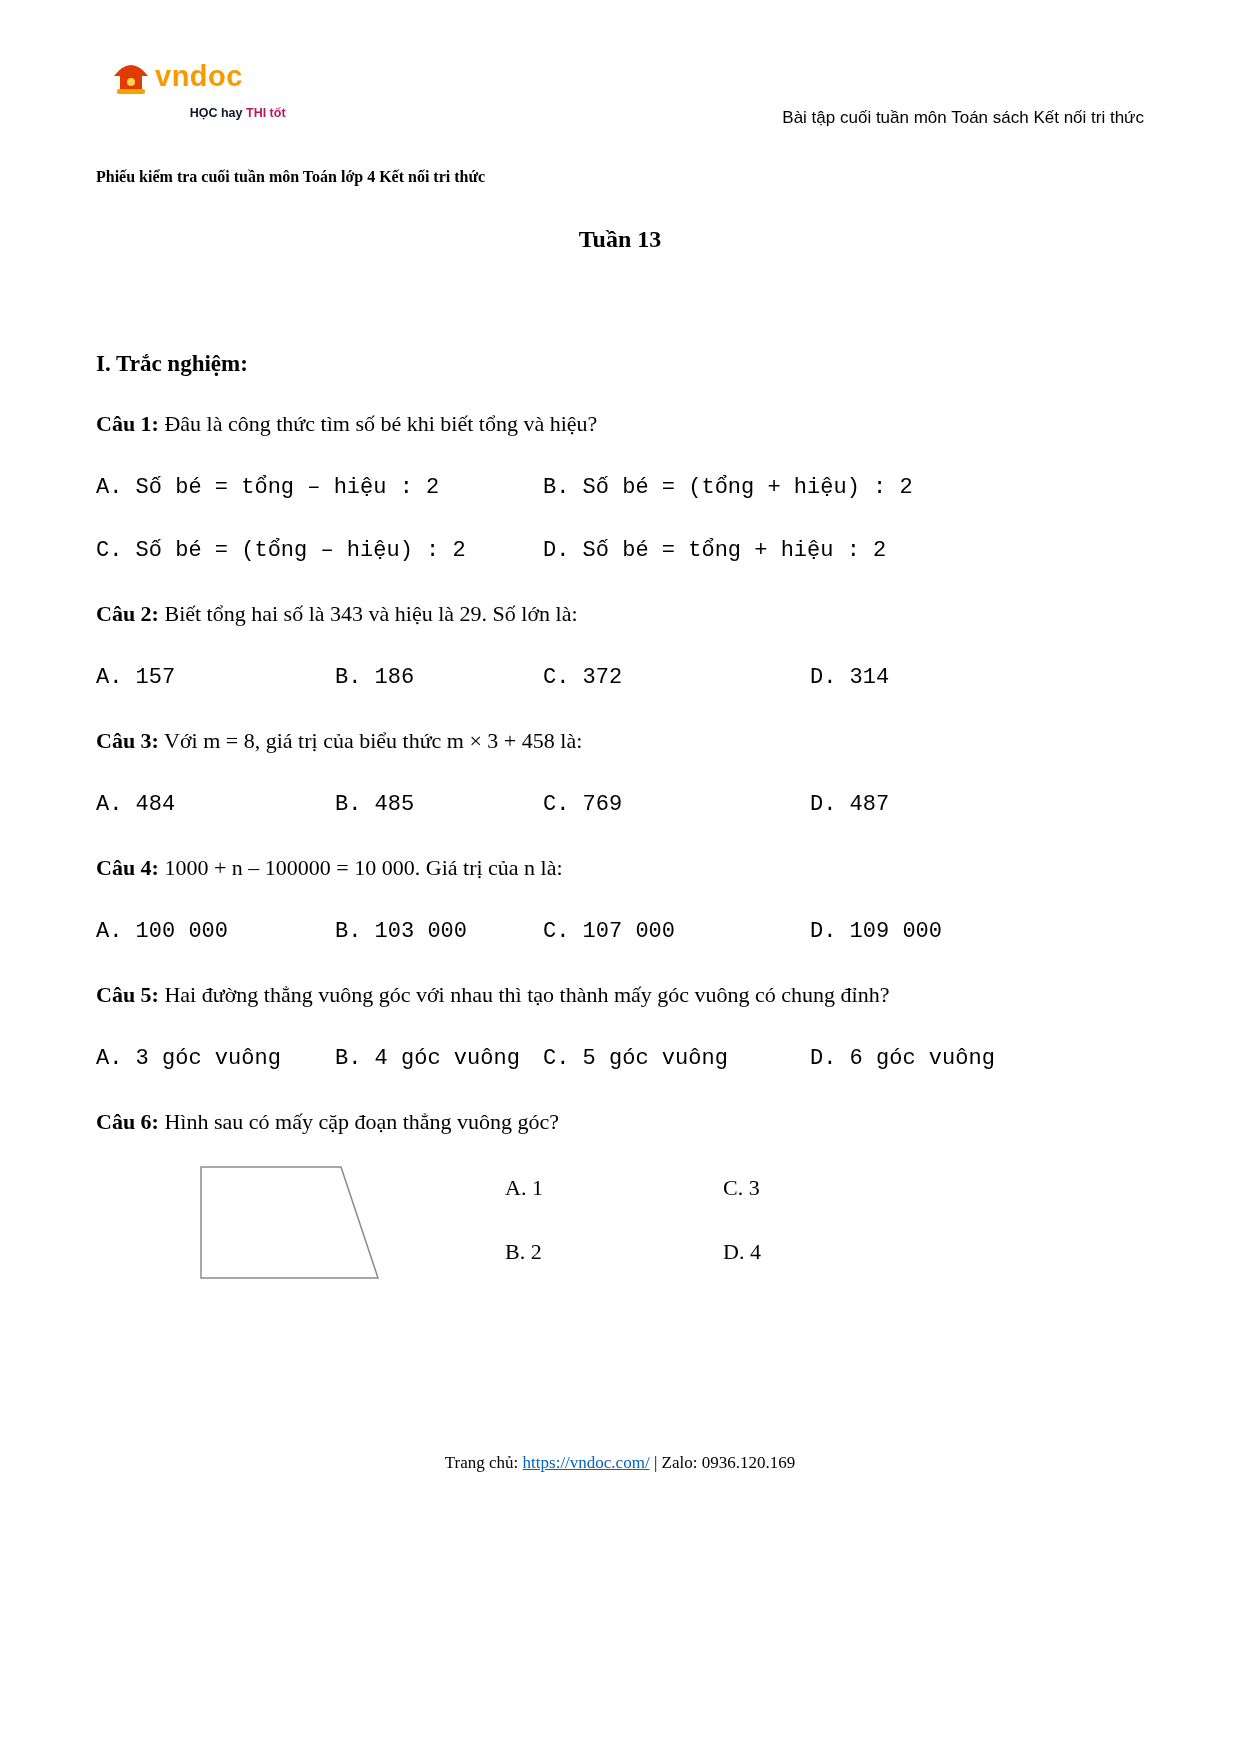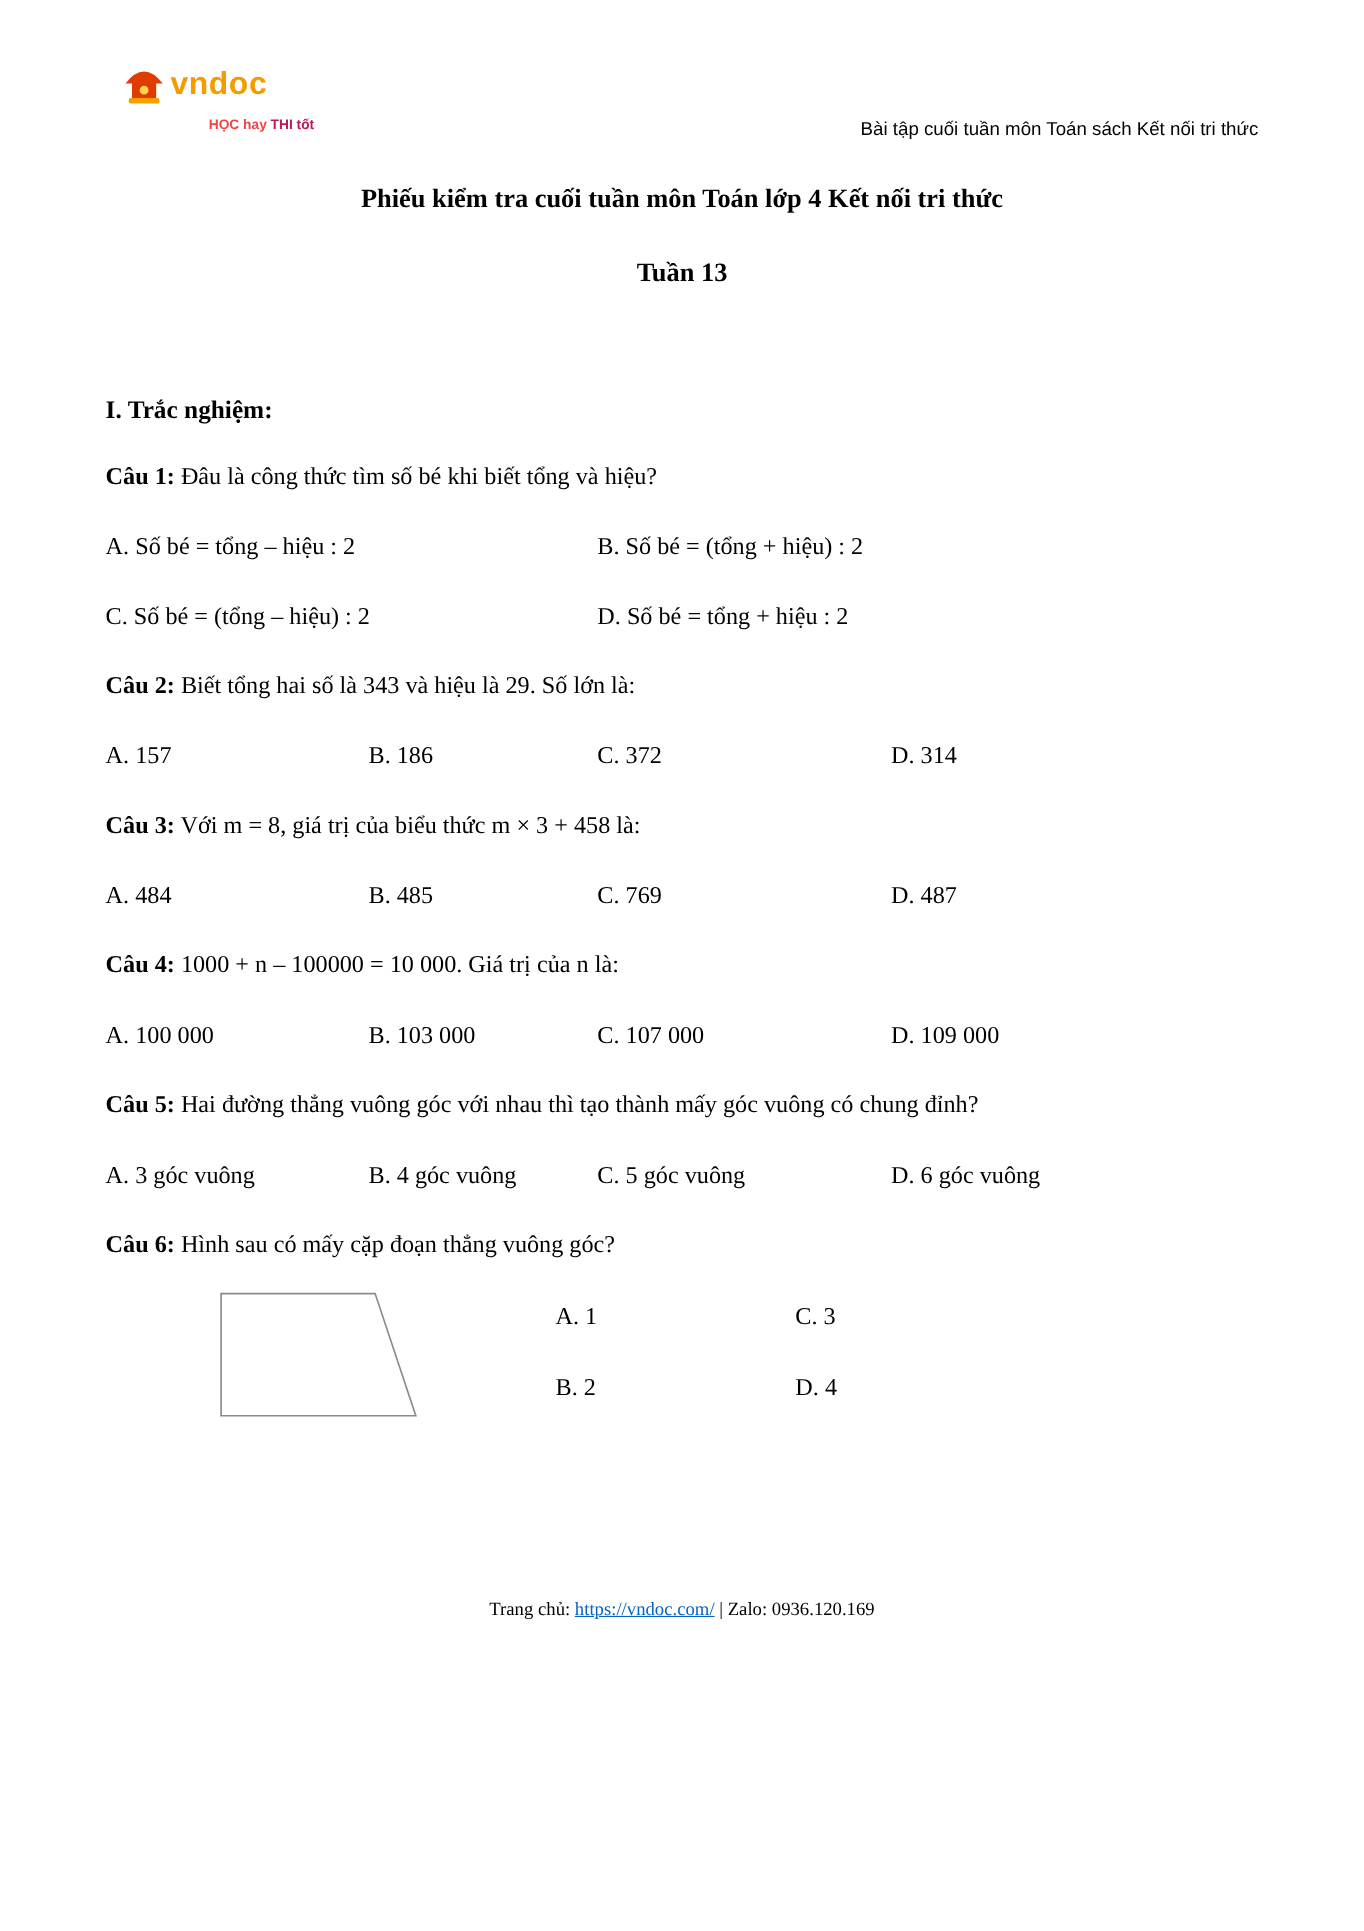--- a/index.html
+++ b/index.html
@@ -17,33 +17,33 @@
   .logo-icon { width:38px; height:34px; flex:0 0 auto; }
   .logo-text { display:flex; flex-direction:column; line-height:1; }
   .brand {
     font-family:"Liberation Sans", sans-serif; font-weight:bold;
     font-size:29px; color:#f59b00; letter-spacing:0.5px; line-height:1;
   }
   .tagline {
     font-family:"Liberation Sans", sans-serif; font-weight:bold;
     font-size:12.5px; margin-top:3px; white-space:pre;
   }
-  .tag-gold { color:#ef4444; }
+  .tag-gold { color:#0f172a; }
   .tag-green { color:#be185d; }
   .header-right {
     font-family:"Liberation Sans", sans-serif; font-size:17px; color:#000;
     padding-bottom:4px;
   }
   .content { padding:0 96px; }
-  h1.title { text-align:center; font-size:24px; font-weight:bold; margin-top:36px; }
+  h1.title { text-align:left; font-size:16px; font-weight:bold; margin-top:36px; }
   h2.subtitle { text-align:center; font-size:24px; font-weight:bold; margin-top:40px; }
   h3.section { font-size:23px; font-weight:bold; margin-top:98px; }
   p.q { margin-top:30px; line-height:34px; text-align:justify; }
   p.q b { font-weight:bold; }
-  .opt-row { position:relative; height:33px; margin-top:30px; }
+  .opt-row { position:relative; height:33px; margin-top:30px;font-family:Liberation Mono, monospace; }
   .opt { position:absolute; top:0; white-space:nowrap; line-height:33px; }
   .c1 { left:0; }
   .c2 { left:239px; }
   .c3 { left:447px; }
   .c4 { left:714px; }
   .q6-area { position:relative; height:150px; margin-top:26px; }
   .q6-figure { position:absolute; left:104px; top:0; }
   .q6-a { left:409px; top:6px; }
   .q6-c { left:627px; top:6px; }
   .q6-b { left:409px; top:70px; }

